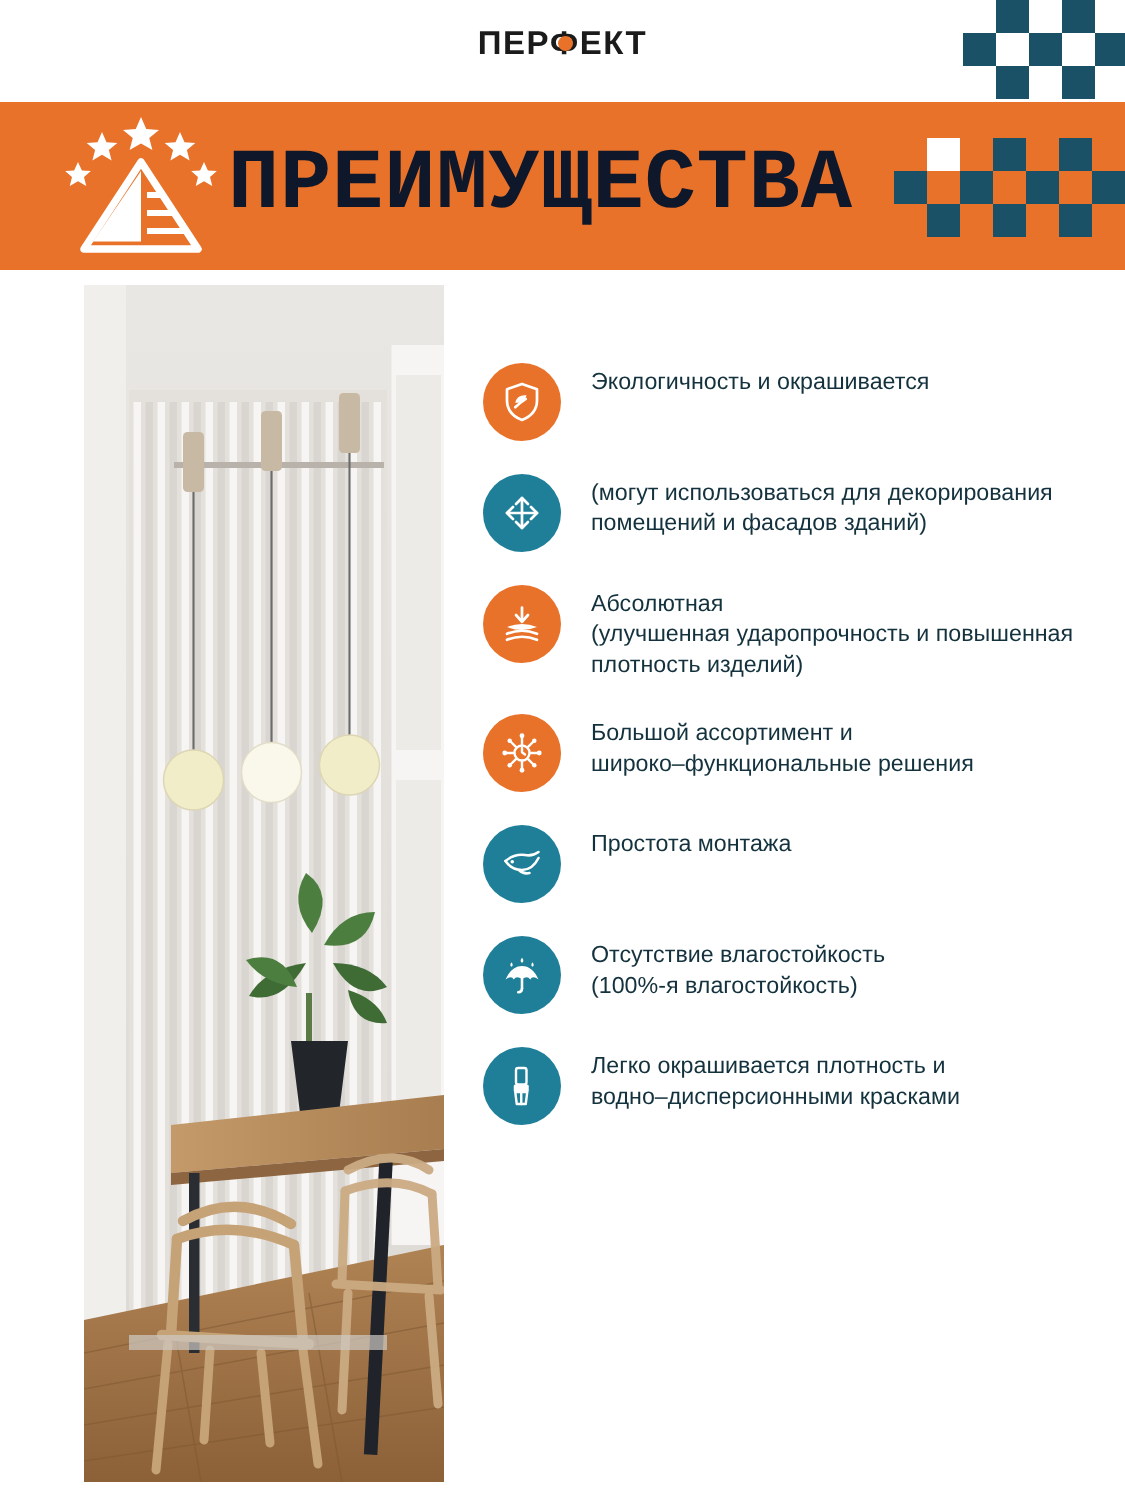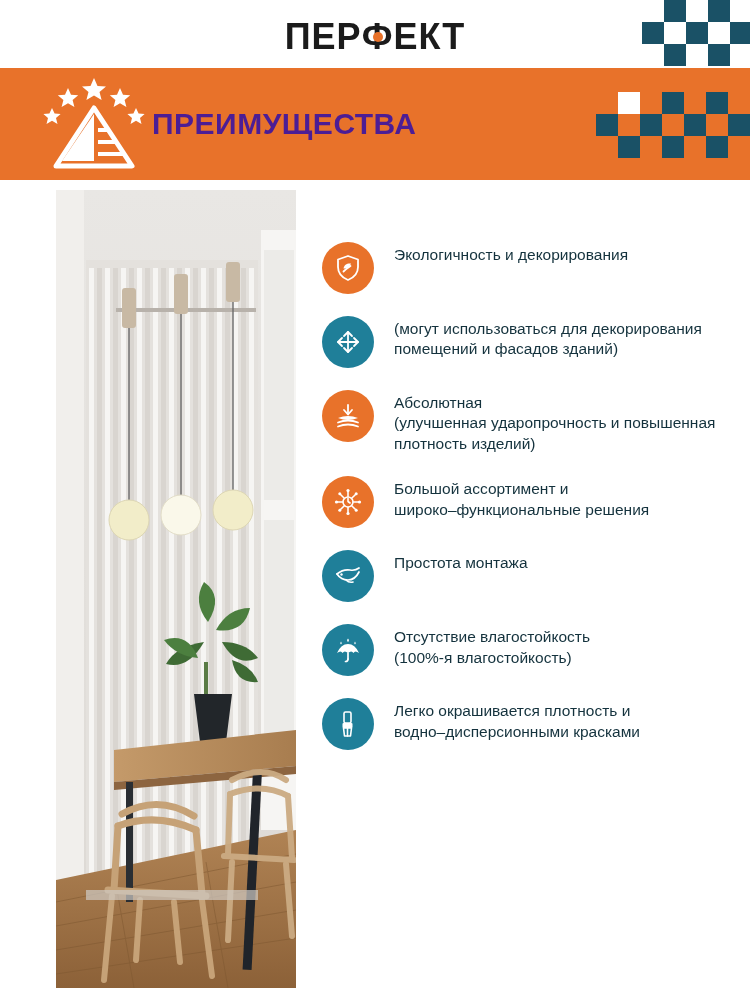--- a/index.html
+++ b/index.html
@@ -20,21 +20,21 @@
     position: relative;
     height: 68px;
     background: #ffffff;
   }
   .brand {
     position: absolute;
     left: 0;
     right: 0;
     top: 16px;
     text-align: center;
-    font-size: 36px;
+    font-size: 22px;
     font-weight: bold;
     letter-spacing: 1px;
     color: #1b1b1b;
     font-family: "Liberation Sans", sans-serif;
   }
   .brand .brand-dot {
     display: inline-block;
     position: relative;
     color: #1b1b1b;
   }
@@ -72,25 +72,26 @@
     position: relative;
     height: 112px;
     background: #e8722a;
     overflow: hidden;
   }
   .banner-title {
     position: absolute;
     left: 152px;
     top: 50%;
     transform: translateY(-50%);
-    font-size: 30px;
+    font-size: 57px;
     font-weight: bold;
-    color: #4c1d95;
+    color: #0f172a;
     letter-spacing: 0.5px;
     white-space: nowrap;
+    font-family: Liberation Mono, monospace;
   }
   .logo-mark {
     position: absolute;
     left: 42px;
     top: 10px;
     width: 104px;
     height: 94px;
   }
   .checker-banner {
     position: absolute;
@@ -340,21 +341,21 @@
 
     <div class="feature">
       <div class="icon-badge badge-orange">
         <svg width="30" height="30" viewBox="0 0 30 30" fill="none" stroke="#ffffff" stroke-width="1.8" stroke-linecap="round" stroke-linejoin="round">
           <path d="M15 3 L25 6.5 V14 c0 7 -5 11 -10 13 C10 25 5 21 5 14 V6.5 Z"></path>
           <path d="M10.5 15.5 c3.5 0.5 6.5 -1.5 7.5 -5 c-4 -0.5 -7 1.5 -7.5 5 Z" fill="#ffffff" stroke="none"></path>
           <path d="M10.5 18.5 c2 -2 4 -3.5 7 -5.5"></path>
         </svg>
       </div>
       <div class="text">
-        <span class="t-main">Экологичность и декорирования</span>
+        <span class="t-main">Экологичность и окрашивается</span>
       </div>
     </div>
 
     <div class="feature">
       <div class="icon-badge badge-teal">
         <svg width="30" height="30" viewBox="0 0 30 30" fill="none" stroke="#ffffff" stroke-width="1.8" stroke-linecap="round" stroke-linejoin="round">
           <line x1="15" y1="5" x2="15" y2="25"></line>
           <line x1="5" y1="15" x2="25" y2="15"></line>
           <polyline points="11,9 15,5 19,9"></polyline>
           <polyline points="11,21 15,25 19,21"></polyline>

